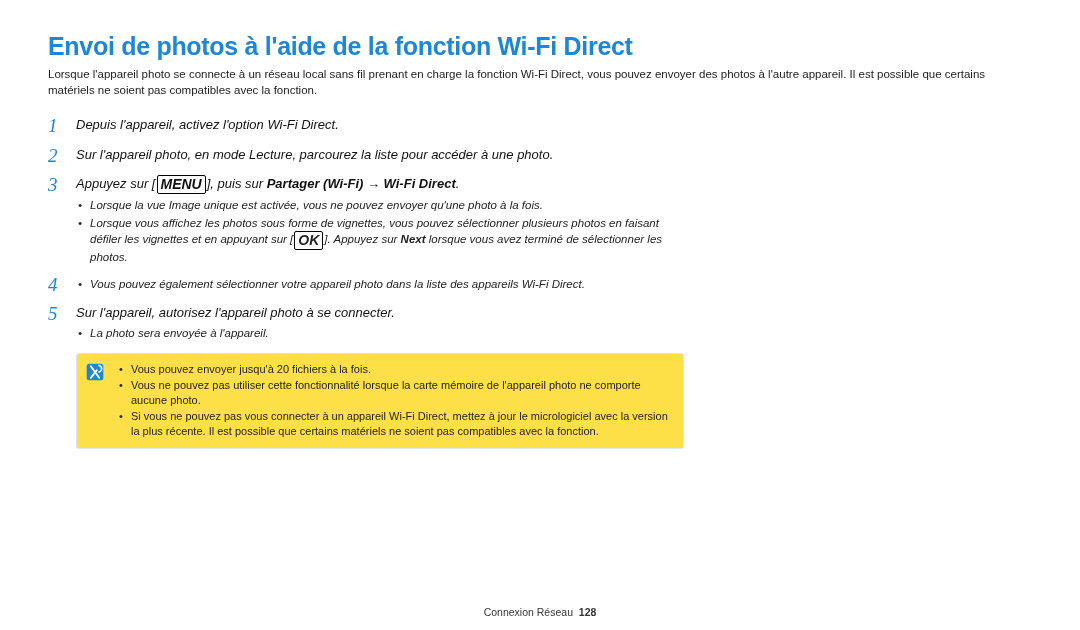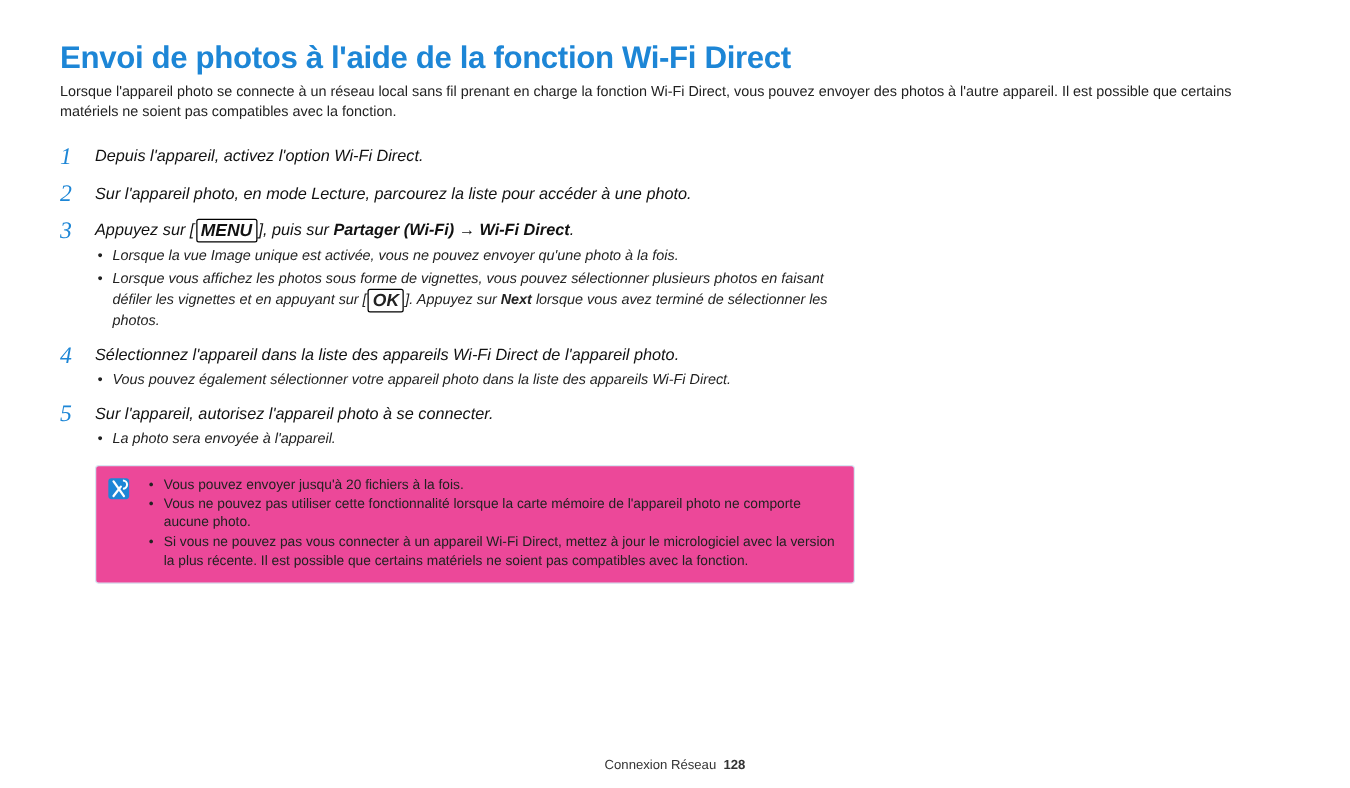--- a/index.html
+++ b/index.html
@@ -90,21 +90,21 @@
     font-family: Arial, sans-serif;
     vertical-align: middle;
     margin: 0 1px;
   }
   .bold { font-weight: 700; }
   .note-box {
     margin-top: 10px;
     margin-left: 28px;
     width: 608px;
     border: 1px solid #d7e6f2;
-    background: #ec4899;
+    background: #fde047;
     border-radius: 3px;
     padding: 8px 12px 8px 40px;
     position: relative;
     box-sizing: border-box;
   }
   .note-icon {
     position: absolute;
     left: 8px;
     top: 8px;
     width: 20px;
@@ -175,21 +175,20 @@
           <li>
             <span>Lorsque vous affichez les photos sous forme de vignettes, vous pouvez sélectionner plusieurs photos en faisant défiler les vignettes et en appuyant sur [</span><span class="kbd">OK</span><span>]. Appuyez sur </span><span class="bold">Next</span><span> lorsque vous avez terminé de sélectionner les photos.</span>
           </li>
         </ul>
       </div>
     </li>
 
     <li>
       <span class="step-num">4</span>
       <div class="step-body">
-        <p class="instr">Sélectionnez l'appareil dans la liste des appareils Wi‑Fi Direct de l'appareil photo.</p>
         <ul class="sub">
           <li>Vous pouvez également sélectionner votre appareil photo dans la liste des appareils Wi‑Fi Direct.</li>
         </ul>
       </div>
     </li>
 
     <li>
       <span class="step-num">5</span>
       <div class="step-body">
         <p class="instr">Sur l'appareil, autorisez l'appareil photo à se connecter.</p>

